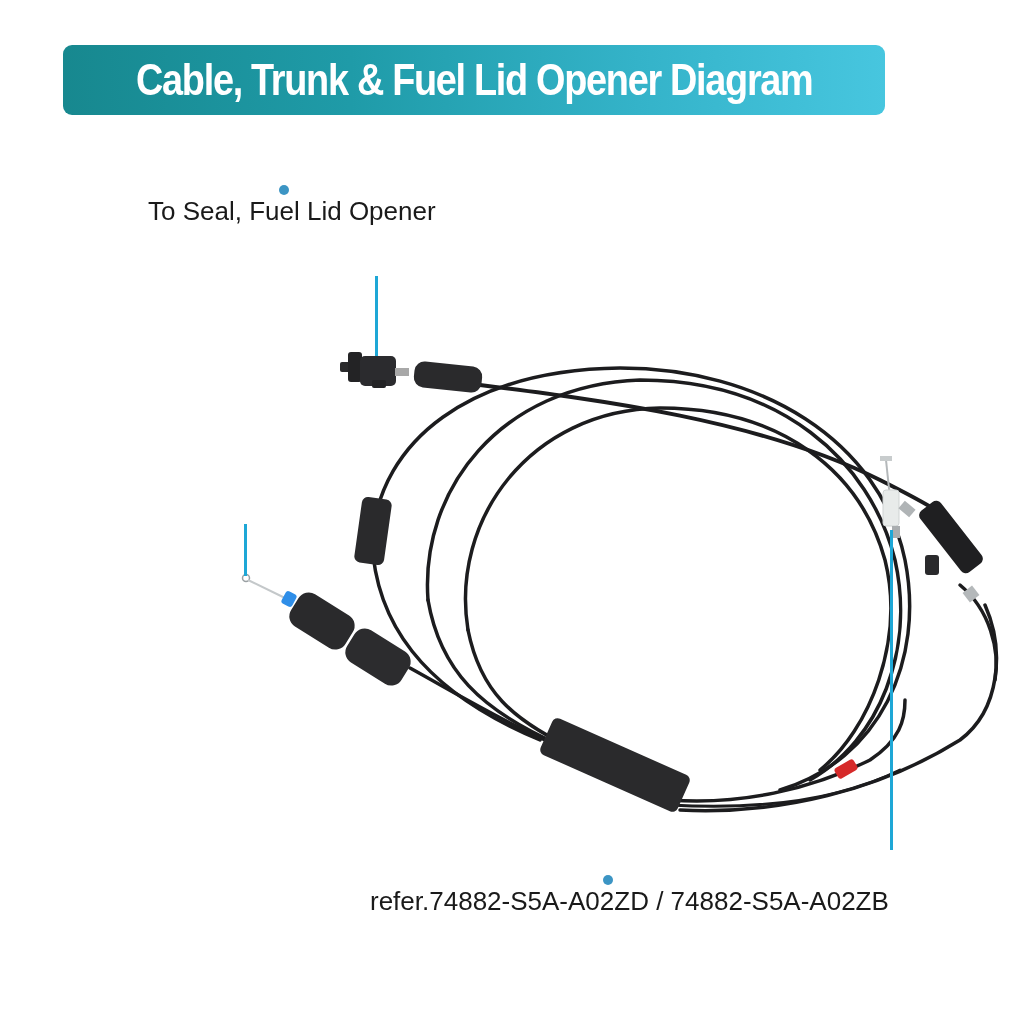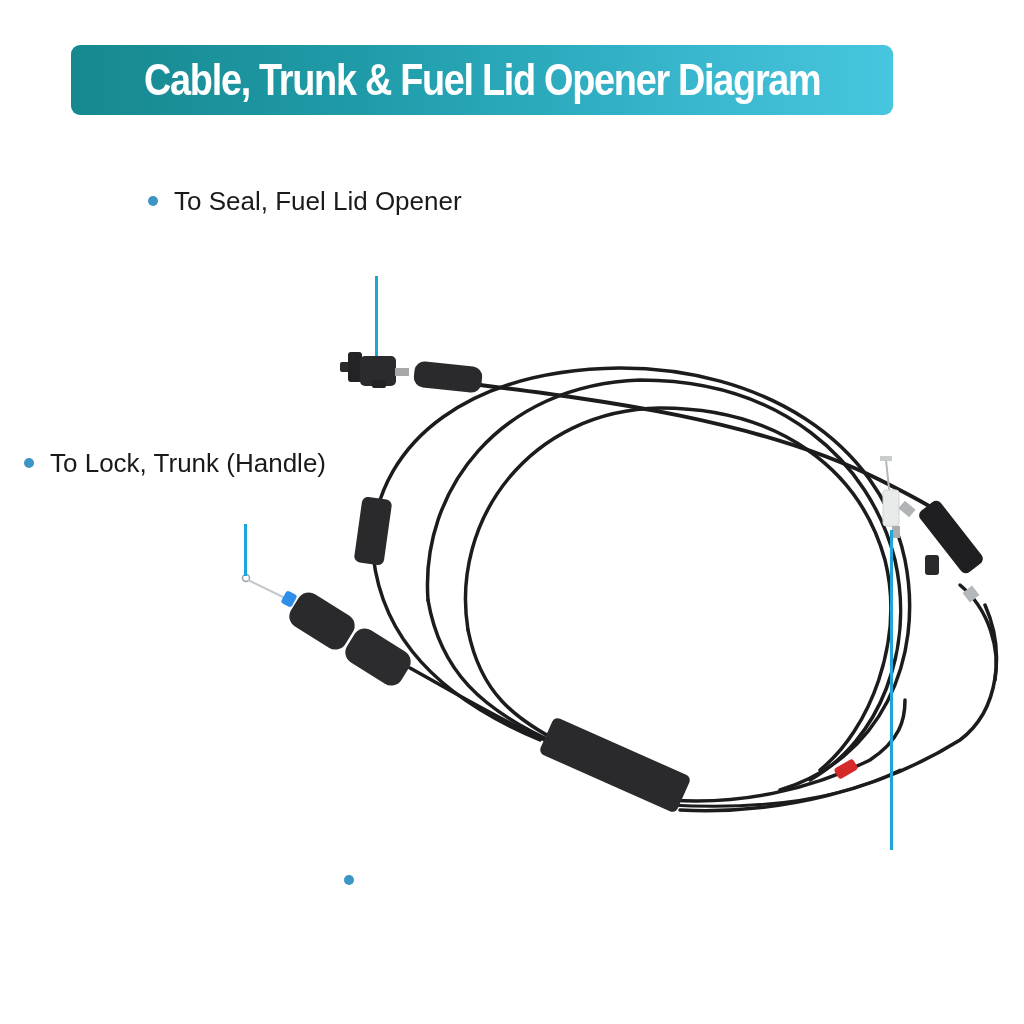--- a/index.html
+++ b/index.html
@@ -9,21 +9,21 @@
     }
     body {
       width: 1024px;
       height: 1024px;
       position: relative;
       overflow: hidden;
       font-family: "Liberation Sans", "DejaVu Sans", sans-serif;
     }
     .title-bar {
       position: absolute;
-      left: 71px;
+      left: 63px;
       top: 45px;
       width: 822px;
       height: 70px;
       border-radius: 9px;
       background: linear-gradient(90deg, #17888f 0%, #1f9ba8 35%, #34b3c9 70%, #47c6df 100%);
       display: flex;
       align-items: center;
       justify-content: center;
     }
     .title-text {
@@ -46,20 +46,21 @@
     .callout {
       position: absolute;
       font-size: 26px;
       line-height: 32px;
       color: #1a1a1a;
     }
     .callout .line1 {
       display: flex;
       align-items: center;
       white-space: nowrap;
+      flex-direction: column;
     }
     .bullet {
       display: inline-block;
       width: 10px;
       height: 10px;
       border-radius: 50%;
       background: #3c95c4;
       margin-right: 16px;
       flex: 0 0 auto;
     }
@@ -143,23 +144,22 @@
 <div class="leader" style="left:890px; top:530px; height:320px;"></div>
 
 <div class="callout" style="left:148px; top:185px;">
   <div class="line1">
     <span class="bullet"></span>
     <span>To Seal, Fuel Lid Opener</span>
   </div>
 </div>
 
 <div class="callout" style="left:24px; top:447px;">
-  <div class="line1">
-    <span class="bullet"></span>
-    <span>To Lock, Trunk (Handle)</span>
-  </div>
 </div>
 
 <div class="callout" style="left:344px; top:875px;">
   <div class="line1">
     <span class="bullet"></span>
   </div>
+  <div class="line2" style="padding-left:26px;">
+    <span>refer.74882-S5A-A02ZD / 74882-S5A-A02ZB</span>
+  </div>
 </div>
 
 </body></html>

